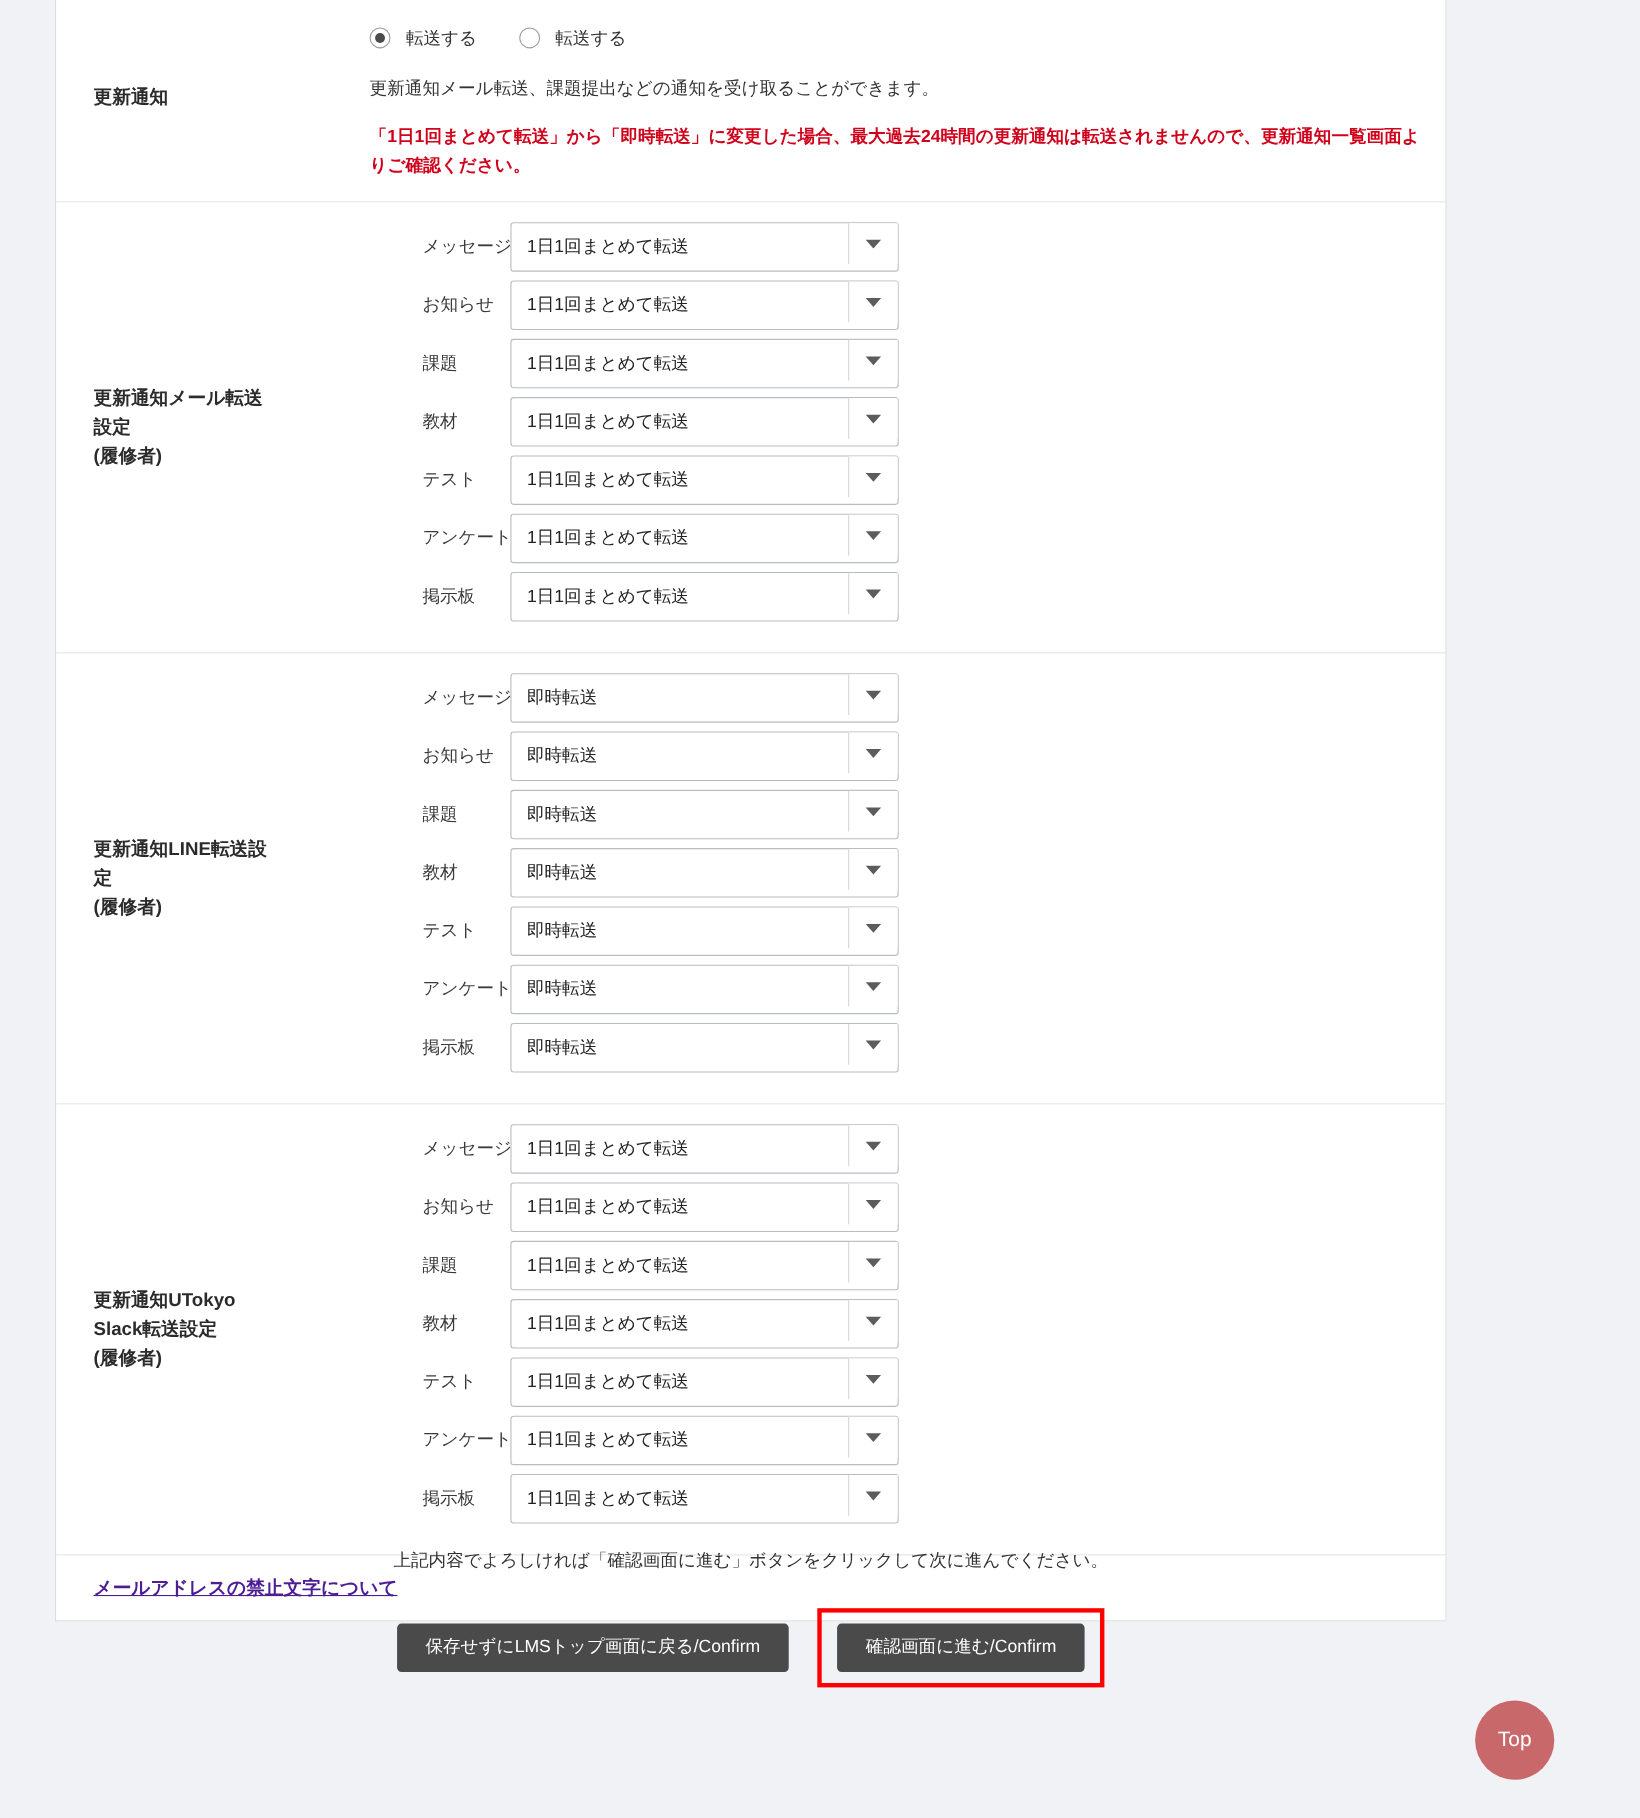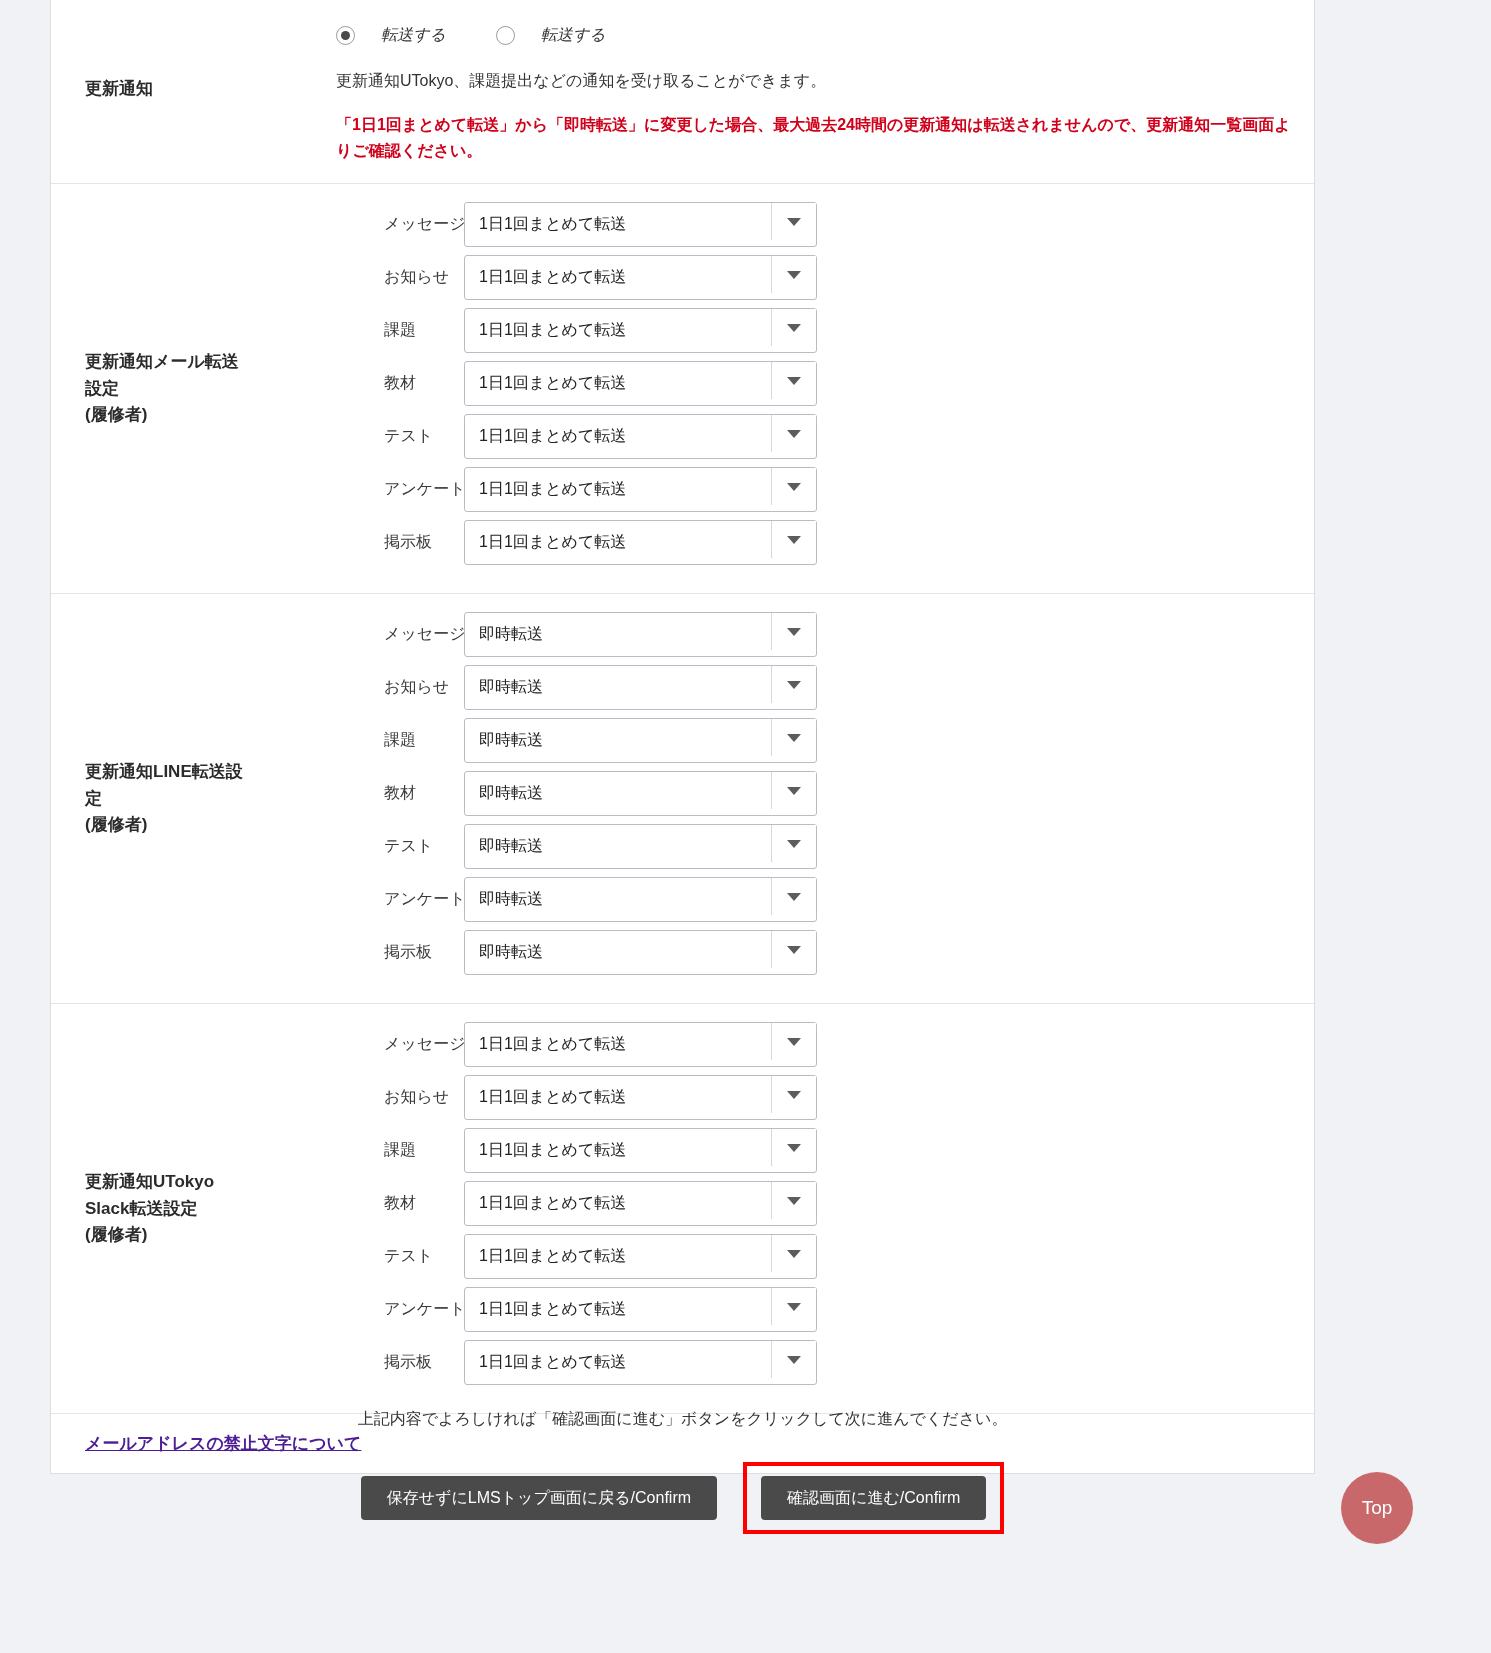--- a/index.html
+++ b/index.html
@@ -44,24 +44,23 @@
   .row-label span { display: block; }
   .row-body {
     flex: 1;
     box-sizing: border-box;
     padding: 18px 20px 20px 0;
   }
 
   
   .radio-line {
     display: flex;
-    align-items: center;
-    gap: 26px;
+    align-items: flex-start;
+    gap: 14px;
     margin: 12px 0 22px 0;
-    font-style: italic;
   }
   .radio {
     width: 19px; height: 19px;
     border-radius: 50%;
     border: 1px solid #9b9b9b;
     background: #fff;
     box-sizing: border-box;
     position: relative;
     display: inline-block;
   }
@@ -189,21 +188,21 @@
   .btn-wrap-highlight {
     border: 4px solid #ff0000;
     padding: 10px 14px;
     display: inline-flex;
     align-items: center;
     box-sizing: border-box;
   }
   .top-btn {
     position: absolute;
     right: 78px;
-    top: 1472px;
+    top: 1546px;
     width: 72px; height: 72px;
     border-radius: 50%;
     background: #c9686b;
     color: #fff;
     font-size: 19px;
     display: flex;
     align-items: center;
     justify-content: center;
     cursor: pointer;
   }
@@ -225,21 +224,21 @@
       <div class="row-label">
         <span>更新通知</span>
       </div>
       <div class="row-body">
         <div class="radio-line">
           <span class="radio checked"></span>
           <span class="radio-label">転送する</span>
           <span class="radio"></span>
           <span class="radio-label">転送する</span>
         </div>
-        <div class="desc">更新通知UTokyo、課題提出などの通知を受け取ることができます。</div>
+        <div class="desc">更新通知メール転送、課題提出などの通知を受け取ることができます。</div>
         <div class="warning">「1日1回まとめて転送」から「即時転送」に変更した場合、最大過去24時間の更新通知は転送されませんので、更新通知一覧画面よりご確認ください。</div>
       </div>
     </div>
 
     <div class="row">
       <div class="row-label">
         <div>
           <span>更新通知メール転送</span>
           <span>設定</span>
           <span>(履修者)</span>

